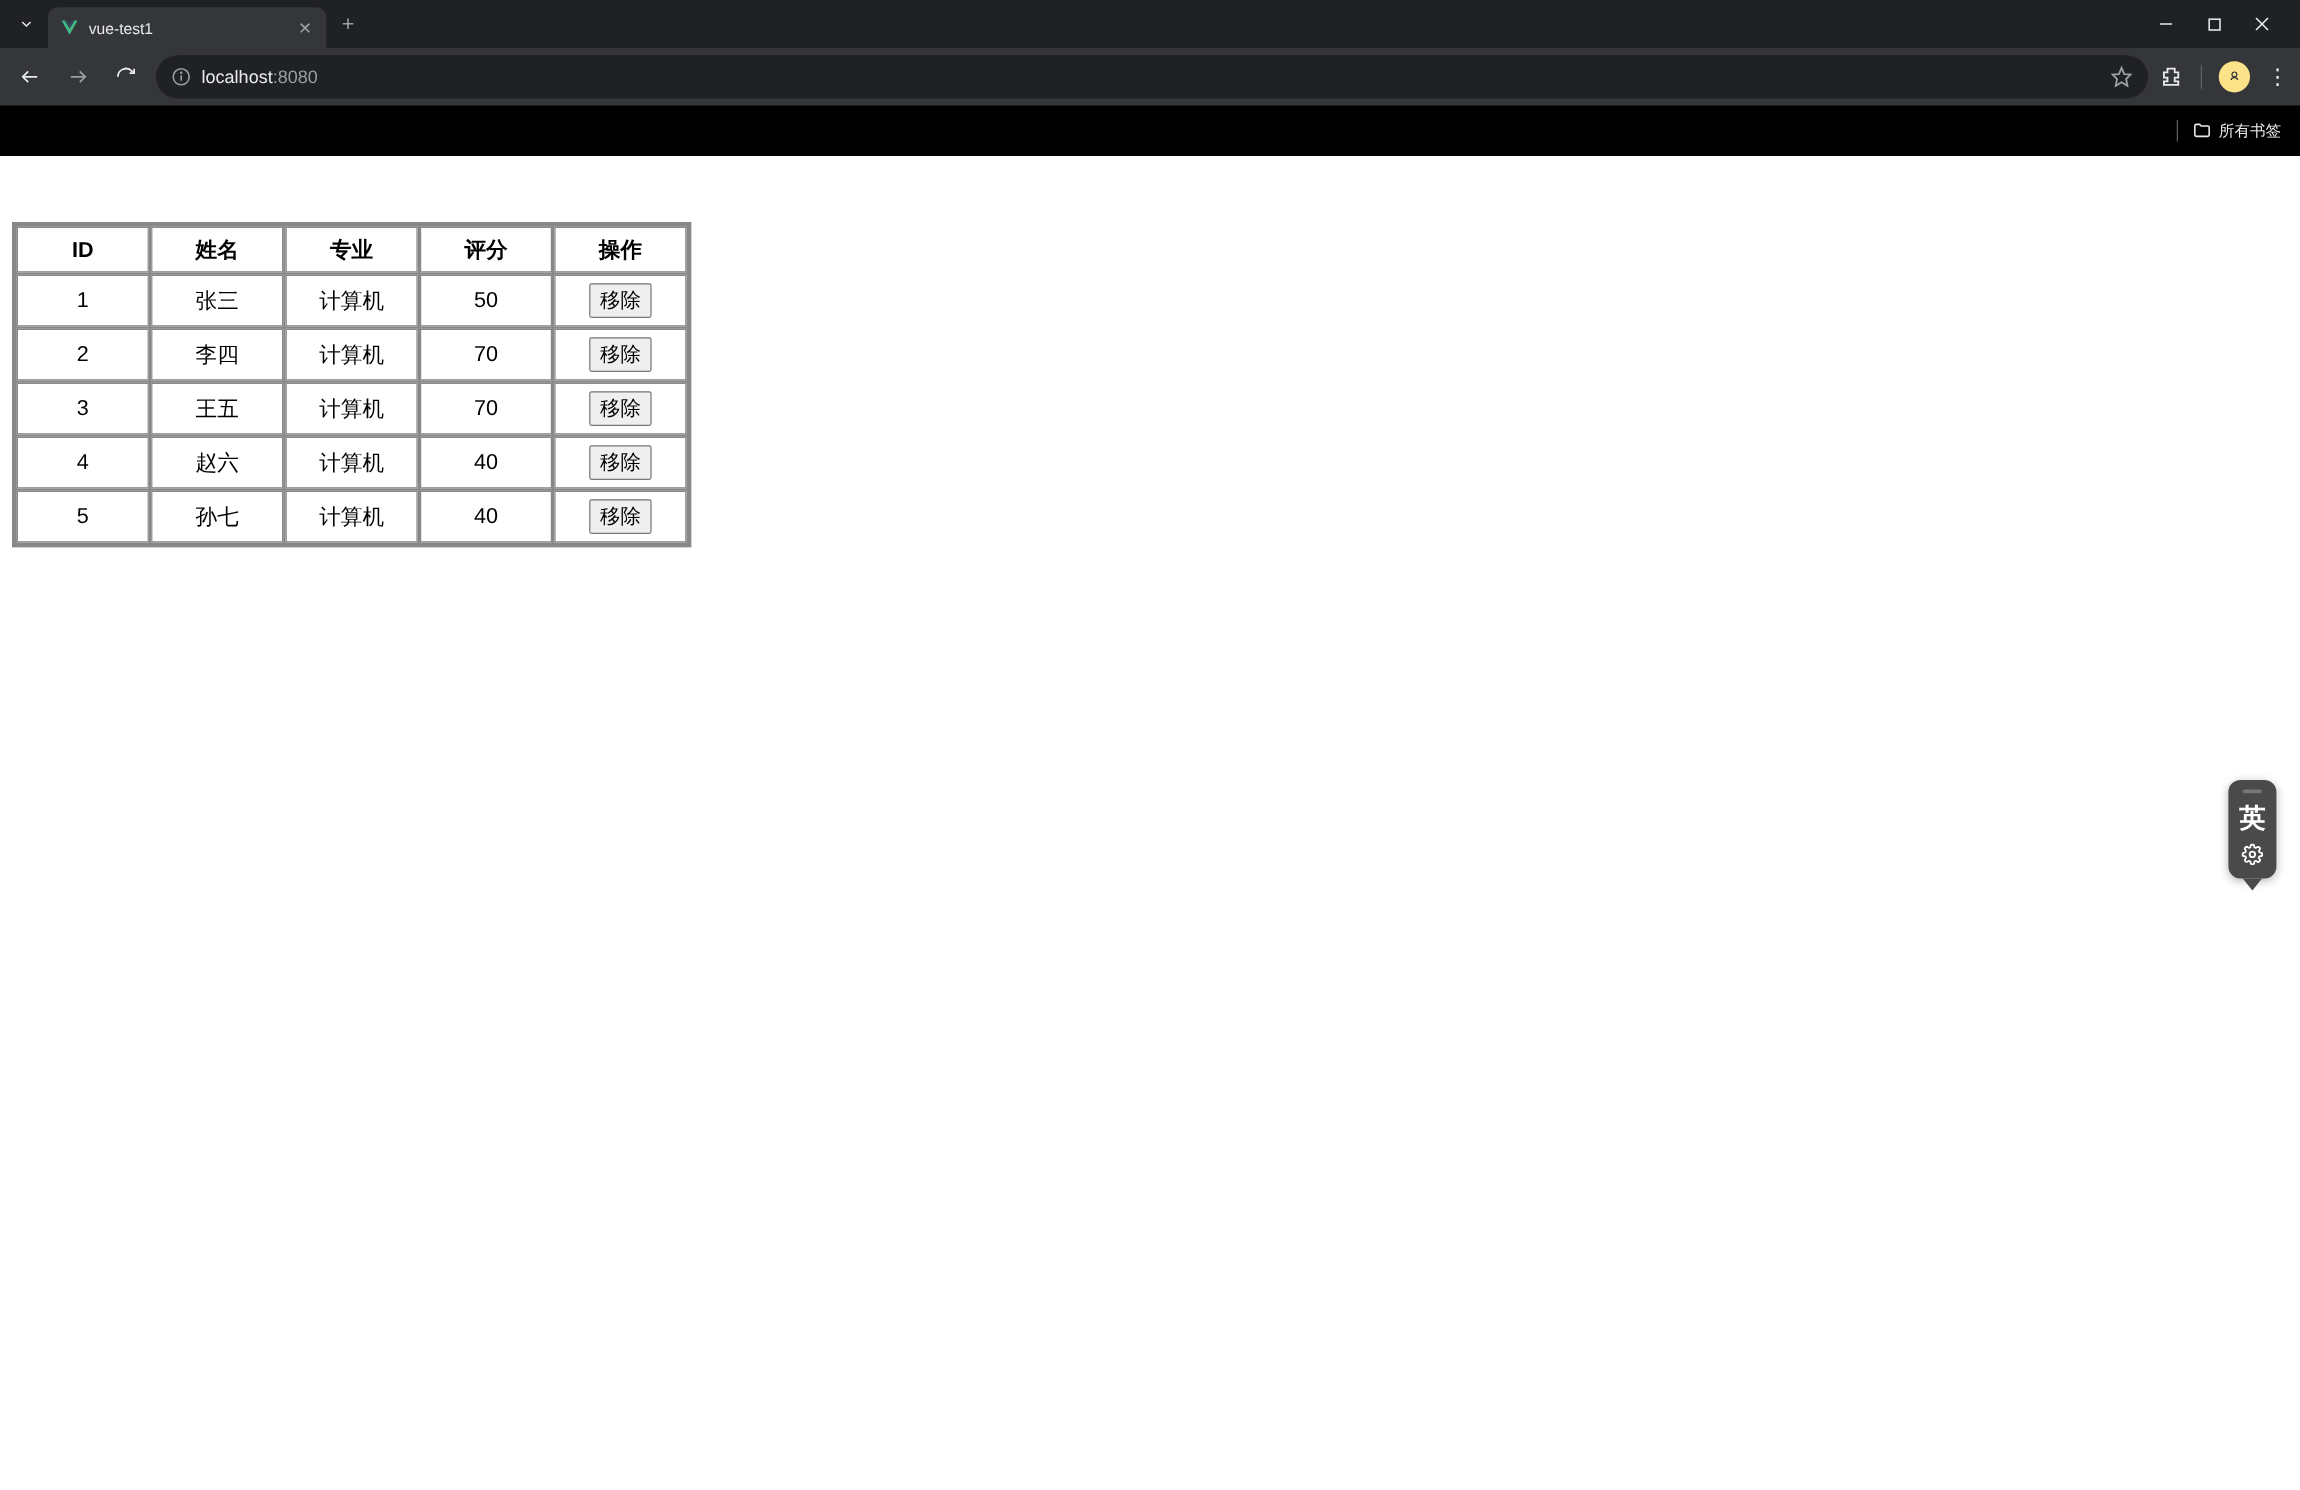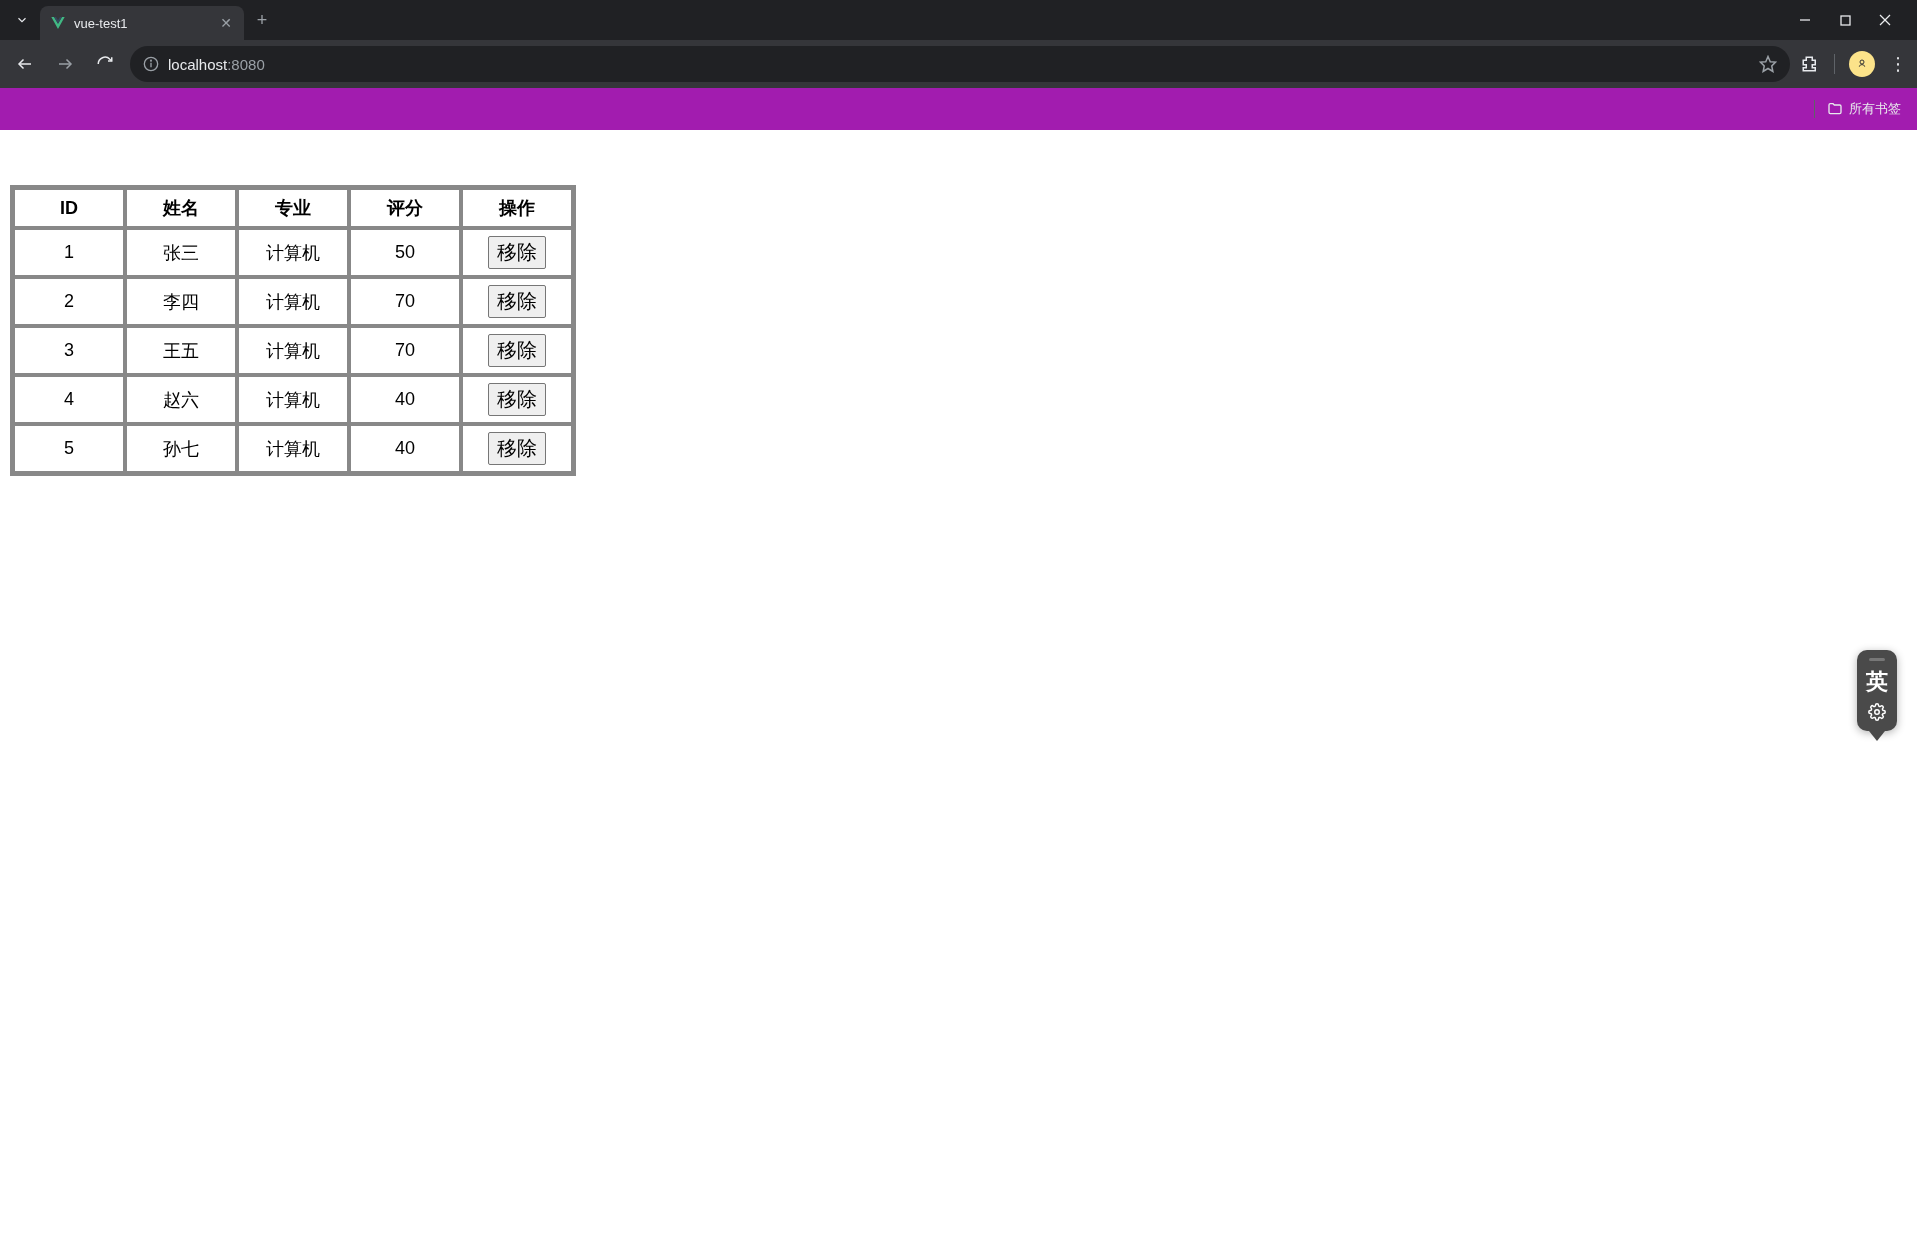--- a/index.html
+++ b/index.html
@@ -2,21 +2,21 @@
 <html><head>
   <meta charset="utf-8">
   <style>
     * { margin: 0; padding: 0; box-sizing: border-box; }
     body { font-family: "Microsoft YaHei", Arial, sans-serif; background: #fff; width: 1917px; height: 1242px; overflow: hidden; position: relative; }
 
     
     .browser-chrome { background: #202124; color: #e8eaed; }
     .tab-strip { display: flex; align-items: center; height: 40px; padding: 0 8px; gap: 4px; }
     .tab-dropdown { width: 28px; height: 28px; display: flex; align-items: center; justify-content: center; cursor: pointer; }
-    .tab { display: flex; align-items: center; background: #35363a; border-radius: 8px 8px 0 0; padding: 0 10px; height: 34px; margin-top: 6px; width: 204px; gap: 8px; }
+    .tab { display: flex; align-items: center; background: #35363a; border-radius: 8px 8px 0 0; padding: 0 10px; height: 34px; margin-top: 6px; width: 232px; gap: 8px; }
     .tab .favicon { width: 16px; height: 16px; display: flex; align-items: center; justify-content: center; }
     .tab .tab-title { font-size: 13px; color: #e8eaed; flex: 1; white-space: nowrap; overflow: hidden; text-overflow: ellipsis; }
     .tab .close { font-size: 14px; color: #9aa0a6; cursor: pointer; padding: 2px; }
     .new-tab { width: 28px; height: 28px; display: flex; align-items: center; justify-content: center; color: #9aa0a6; font-size: 18px; cursor: pointer; }
     .window-controls { margin-left: auto; display: flex; gap: 24px; padding: 0 16px; color: #e8eaed; }
     .win-ctrl { width: 16px; height: 16px; cursor: pointer; font-size: 13px; display: flex; align-items:center; justify-content:center;}
 
     .toolbar { display: flex; align-items: center; height: 48px; padding: 0 10px; gap: 10px; background: #35363a; }
     .nav-btn { width: 30px; height: 30px; color: #9aa0a6; display: flex; align-items: center; justify-content: center; cursor: pointer; font-size: 18px; border-radius: 50%; }
     .nav-btn.active { color: #e8eaed; }
@@ -24,31 +24,31 @@
     .address-bar .info-icon { color: #9aa0a6; width: 18px; height: 18px; display:flex; align-items:center; justify-content:center;}
     .url-host { color: #e8eaed; }
     .url-port { color: #9aa0a6; }
     .address-tools { margin-left: auto; display: flex; gap: 14px; color: #9aa0a6; }
     .addr-icon { width: 20px; height: 20px; cursor: pointer; display:flex; align-items:center; justify-content:center; }
     .toolbar-right { display: flex; align-items: center; gap: 14px; color: #e8eaed; }
     .avatar { width: 26px; height: 26px; background: #fce38a; border-radius: 50%; display: flex; align-items: center; justify-content: center; font-size: 14px; cursor: pointer; }
     .kebab { font-size: 18px; color: #e8eaed; cursor: pointer; }
     .divider { width: 1px; height: 20px; background: #5f6368; }
 
-    .bookmark-bar { display: flex; justify-content: flex-end; align-items: center; height: 42px; padding: 0 16px; background: #a21caf; color: #e8eaed; font-size: 13px; gap: 8px; }
+    .bookmark-bar { display: flex; justify-content: flex-end; align-items: center; height: 42px; padding: 0 16px; background: #000000; color: #e8eaed; font-size: 13px; gap: 8px; }
     .bookmark-bar .divider2 { width: 1px; height: 18px; background: #5f6368; margin-right: 4px;}
     .bookmark-item { display: flex; align-items: center; gap: 6px; cursor: pointer; }
     .bookmark-item svg { width:16px; height:16px;}
 
     
     .page { background: #fff; padding: 10px; margin-top: 45px; }
     table.data-table { border: 2px solid #888; border-collapse: separate; border-spacing: 2px; background: #888; }
     table.data-table th, table.data-table td { background: #fff; border: 1px solid #888; padding: 6px 0; width: 110px; text-align: center; font-size: 18px; height: 30px;}
     table.data-table th { font-weight: bold; }
-    table.data-table button { font-size: 20px; padding: 2px 8px; border: 1px solid #767676; background: #efefef; border-radius: 2px; cursor: pointer; font-family: inherit;}
+    table.data-table button { font-size: 17px; padding: 2px 8px; border: 1px solid #767676; background: #efefef; border-radius: 2px; cursor: pointer; font-family: inherit;}
 
     
     .ime-widget { position: absolute; right: 20px; top: 650px; width: 40px; background: #4a4a4a; border-radius: 10px; display: flex; flex-direction: column; align-items: center; padding: 8px 0 6px; gap: 6px; box-shadow: 0 2px 8px rgba(0,0,0,0.3);}
     .ime-handle { width: 16px; height: 3px; background: #777; border-radius: 2px; }
     .ime-char { color: #fff; font-size: 22px; font-weight: bold; cursor: pointer;}
     .ime-gear { color: #fff; cursor: pointer; }
     .ime-tail { width: 0; height: 0; border-left: 8px solid transparent; border-right: 8px solid transparent; border-top: 10px solid #4a4a4a; position:absolute; bottom:-10px; right:12px; }
   </style>
 </head>
 <body>

